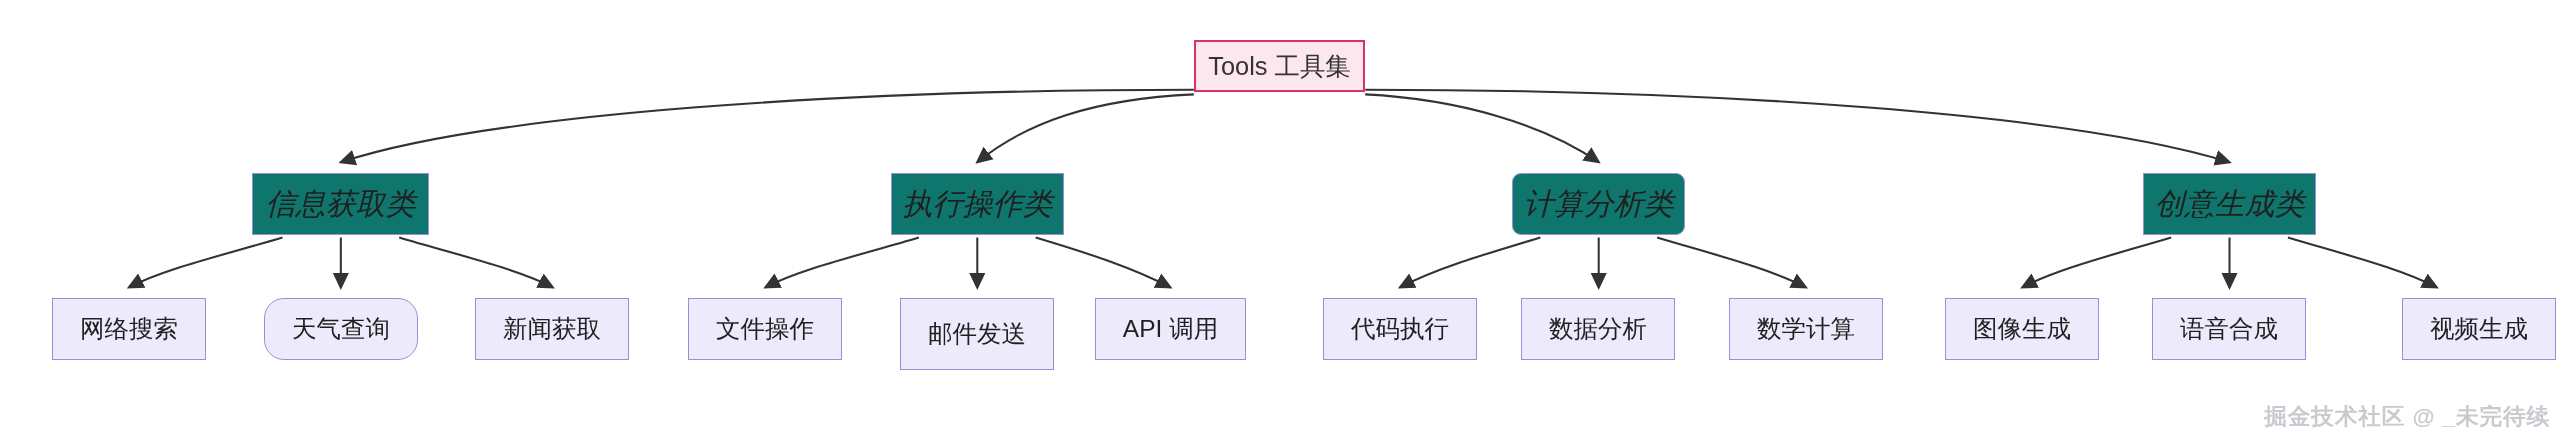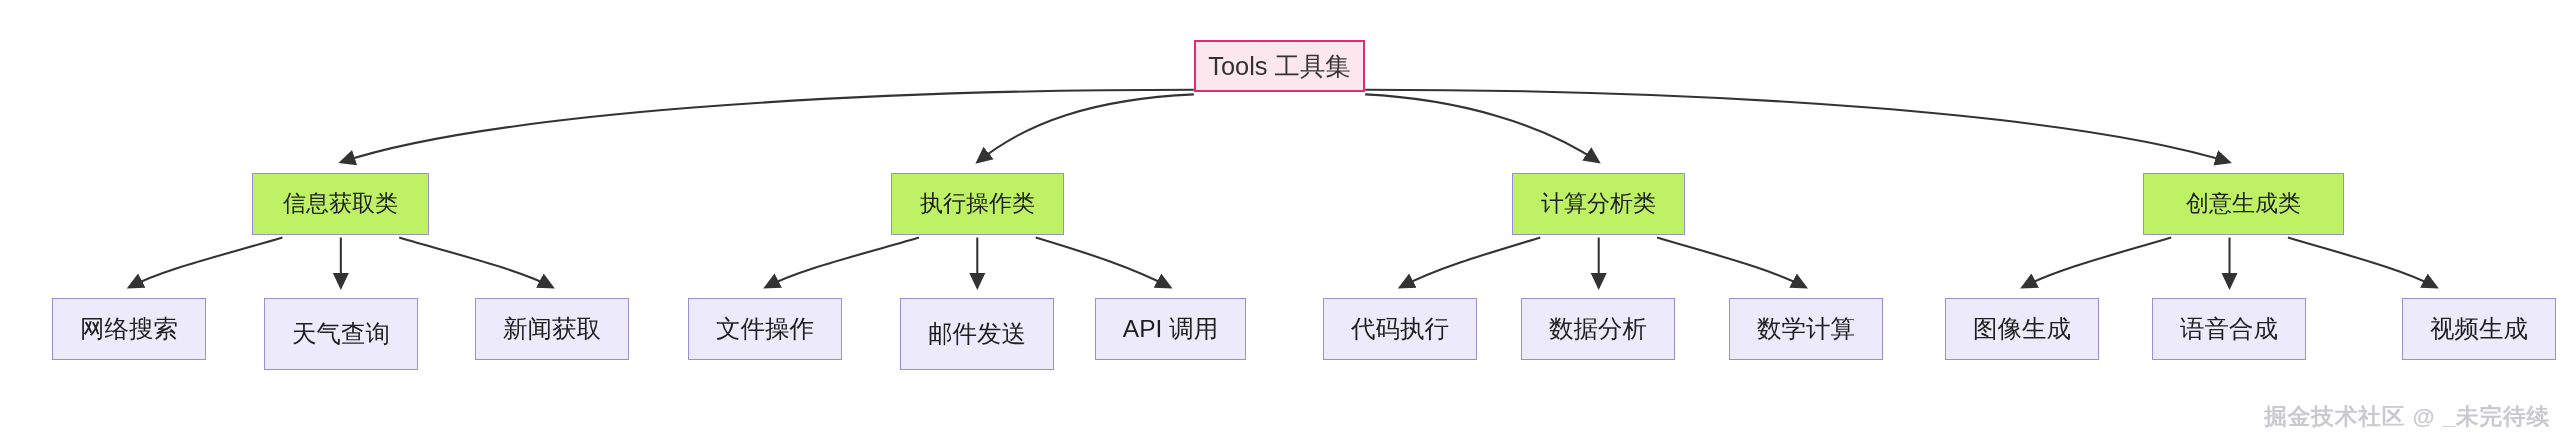--- a/index.html
+++ b/index.html
@@ -20,24 +20,25 @@
     line-height:1.2;
     white-space:nowrap;
   }
   .node-root{
     background:#fce7ef;
     border:2.8px solid #dd2d74;
     color:#333333;
     font-size:25.4px;
   }
   .node-cat{
-    background:#bef264;
+    background:#0f766e;
     border:1.9px solid #9a8fd6;
     color:#1f1f1f;
-    font-size:23px;
+    font-size:30px;
+    font-style:italic;
   }
   .node-leaf{
     background:#eceafb;
     border:1.9px solid #9a8fd6;
     color:#1f1f1f;
     font-size:24.5px;
   }
   .watermark{
     position:absolute;
     right:26px;bottom:11.3px;
@@ -87,31 +88,31 @@
   <div class="node node-root" style="left:1194px;top:40px;width:171px;height:52px;">
     <span>Tools 工具集</span>
   </div>
 
   <div class="node node-cat" style="left:252px;top:173px;width:177px;height:62px;">
     <span>信息获取类</span>
   </div>
   <div class="node node-cat" style="left:891px;top:173px;width:173px;height:62px;">
     <span>执行操作类</span>
   </div>
-  <div class="node node-cat" style="left:1512px;top:173px;width:173px;height:62px;">
+  <div class="node node-cat" style="left:1512px;top:173px;width:173px;height:62px;border-radius:9px;">
     <span>计算分析类</span>
   </div>
-  <div class="node node-cat" style="left:2143px;top:173px;width:201px;height:62px;">
+  <div class="node node-cat" style="left:2143px;top:173px;width:173px;height:62px;">
     <span>创意生成类</span>
   </div>
 
   <div class="node node-leaf" style="left:52px;top:298px;width:154px;height:62px;">
     <span>网络搜索</span>
   </div>
-  <div class="node node-leaf" style="left:264px;top:298px;width:154px;height:72px;">
+  <div class="node node-leaf" style="left:264px;top:298px;width:154px;height:62px;border-radius:20px;">
     <span>天气查询</span>
   </div>
   <div class="node node-leaf" style="left:475px;top:298px;width:154px;height:62px;">
     <span>新闻获取</span>
   </div>
 
   <div class="node node-leaf" style="left:688px;top:298px;width:154px;height:62px;">
     <span>文件操作</span>
   </div>
   <div class="node node-leaf" style="left:900px;top:298px;width:154px;height:72px;">

